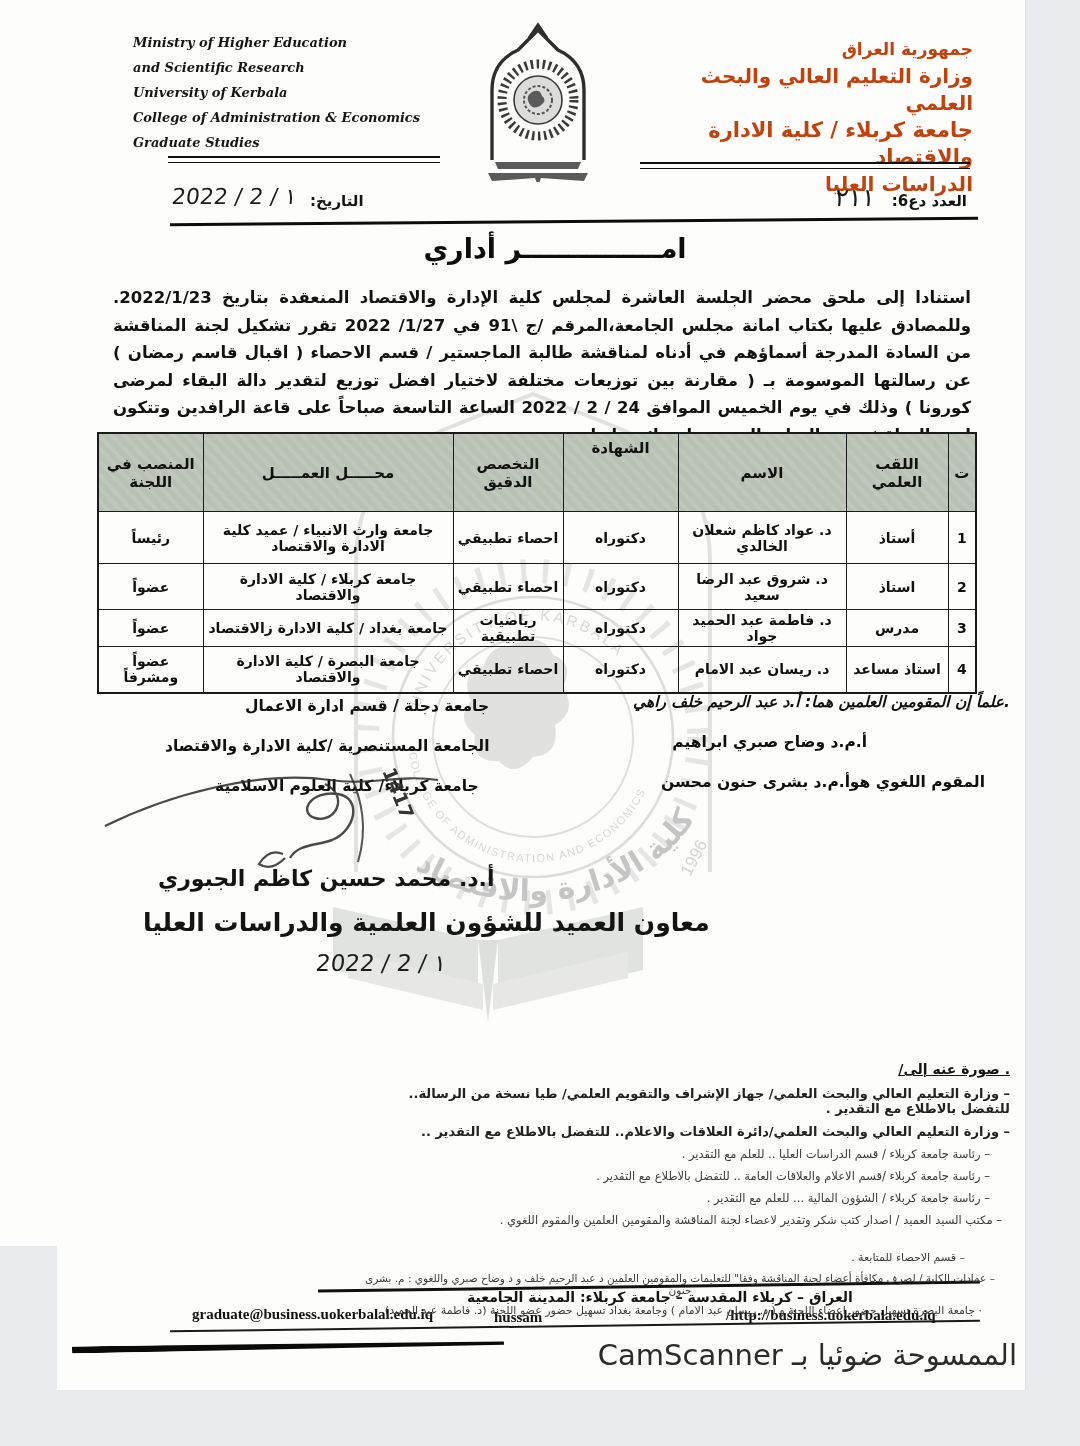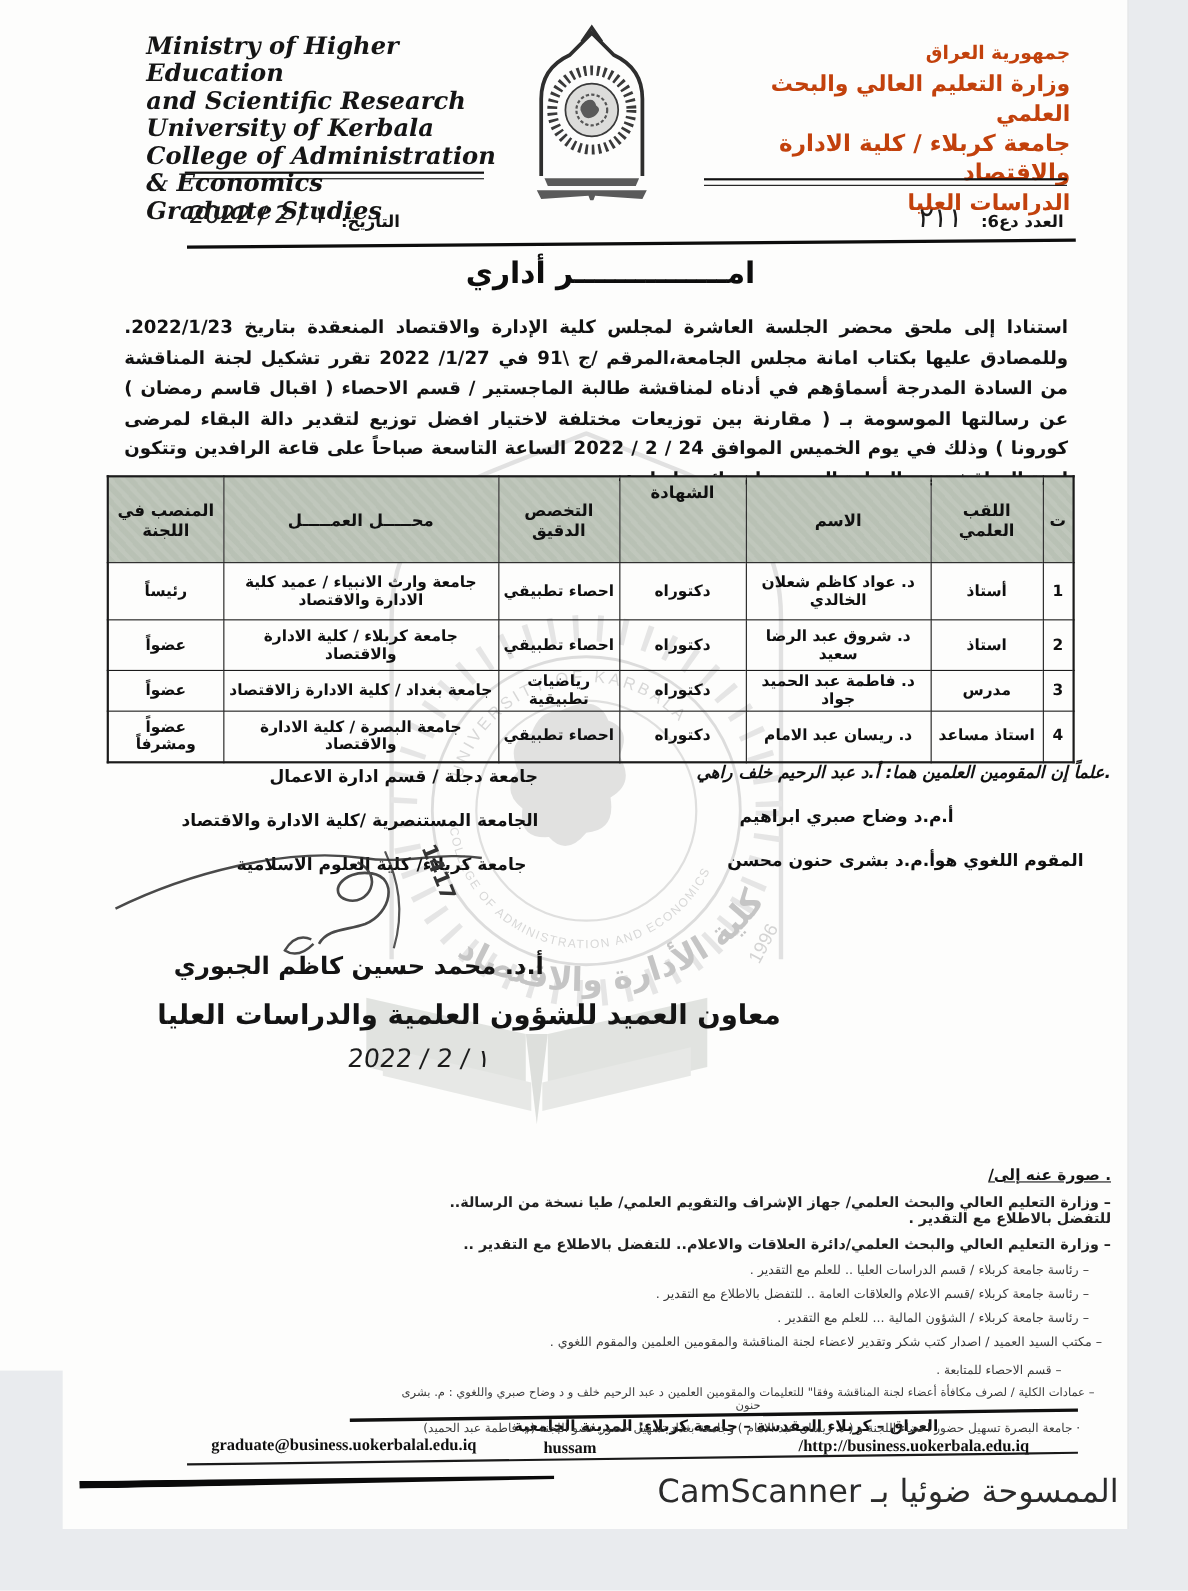--- a/index.html
+++ b/index.html
@@ -12,21 +12,21 @@
   }
   .page{
     position:absolute;left:0;top:0;width:1025px;height:1390px;
     background:#fdfdfc;border-right:1px solid #dcdee0;
   }
   .abs{position:absolute;}
 
   
   .en-block{left:133px;top:30px;width:340px;
     font-family:"DejaVu Serif",serif;font-style:italic;font-weight:700;
-    font-size:22px;line-height:25px;color:#151515;}
+    font-size:13px;line-height:25px;color:#151515;}
   .en-underline{left:168px;top:156px;width:272px;height:4px;
     border-top:2.5px solid #111;border-bottom:1.2px solid #111;}
   .ar-block{left:628px;top:36px;width:345px;text-align:right;
     font-weight:700;line-height:27px;color:#c2410c;}
   .ar-block .l1{font-size:17px;}
   .ar-block .l2{font-size:20px;}
   .ar-block .l3{font-size:21px;}
   .ar-block .l4{font-size:20px;letter-spacing:2px;}
   .ar-underline{left:640px;top:162px;width:330px;height:4px;
     border-top:2.5px solid #111;border-bottom:1.2px solid #111;}
@@ -72,21 +72,21 @@
   
   .copies{right:15px;top:1016px;width:650px;direction:rtl;text-align:right;z-index:2;}
   .copies .head{font-size:14px;font-weight:700;text-decoration:underline;margin-bottom:9px;margin-top:45px;}
   .copies .it{margin-bottom:8px;color:#222;}
   .copies .it::before{content:"– ";}
   .it.s13{font-size:13px;font-weight:700;}
   .it.s12{font-size:11.5px;color:#3a3a3a;}
   .it.s11{font-size:11px;color:#3a3a3a;}
   .it.s10{font-size:10.5px;color:#3a3a3a;text-align:center;}
   .mr20{margin-right:20px;} .mr8{margin-right:8px;} .mr45{margin-right:45px;}
-  .mr28{margin-right:28px;} .mr10{margin-right:10px;} .gap-top{margin-top:12px;}
+  .mr28{margin-right:28px;} .mr10{margin-right:10px;} .gap-top{margin-top:24px;}
   .it.dot::before{content:"\00B7  ";}
 
   
   .f-rule1{left:318px;top:1285px;width:662px;border-top:3px solid #101010;transform:rotate(-0.8deg);}
   .f-address{left:400px;top:1289px;width:520px;text-align:center;
     font-size:14px;font-weight:700;direction:rtl;}
   .f-lat{font-family:"Liberation Serif",serif;font-weight:700;font-size:15px;color:#111;}
   .f-email{left:192px;top:1306px;}
   .f-center{left:494px;top:1309px;}
   .f-site{left:726px;top:1307px;}

